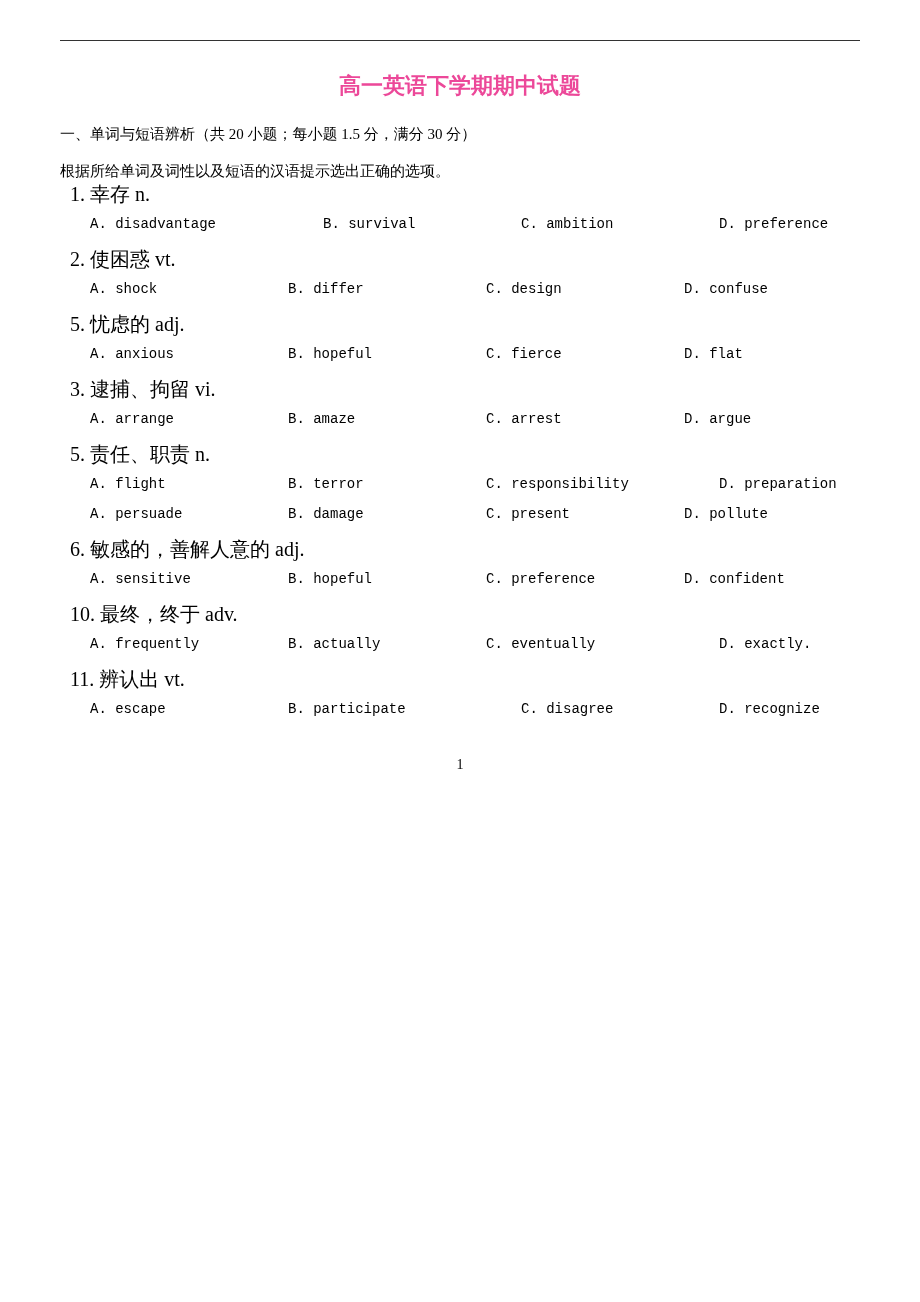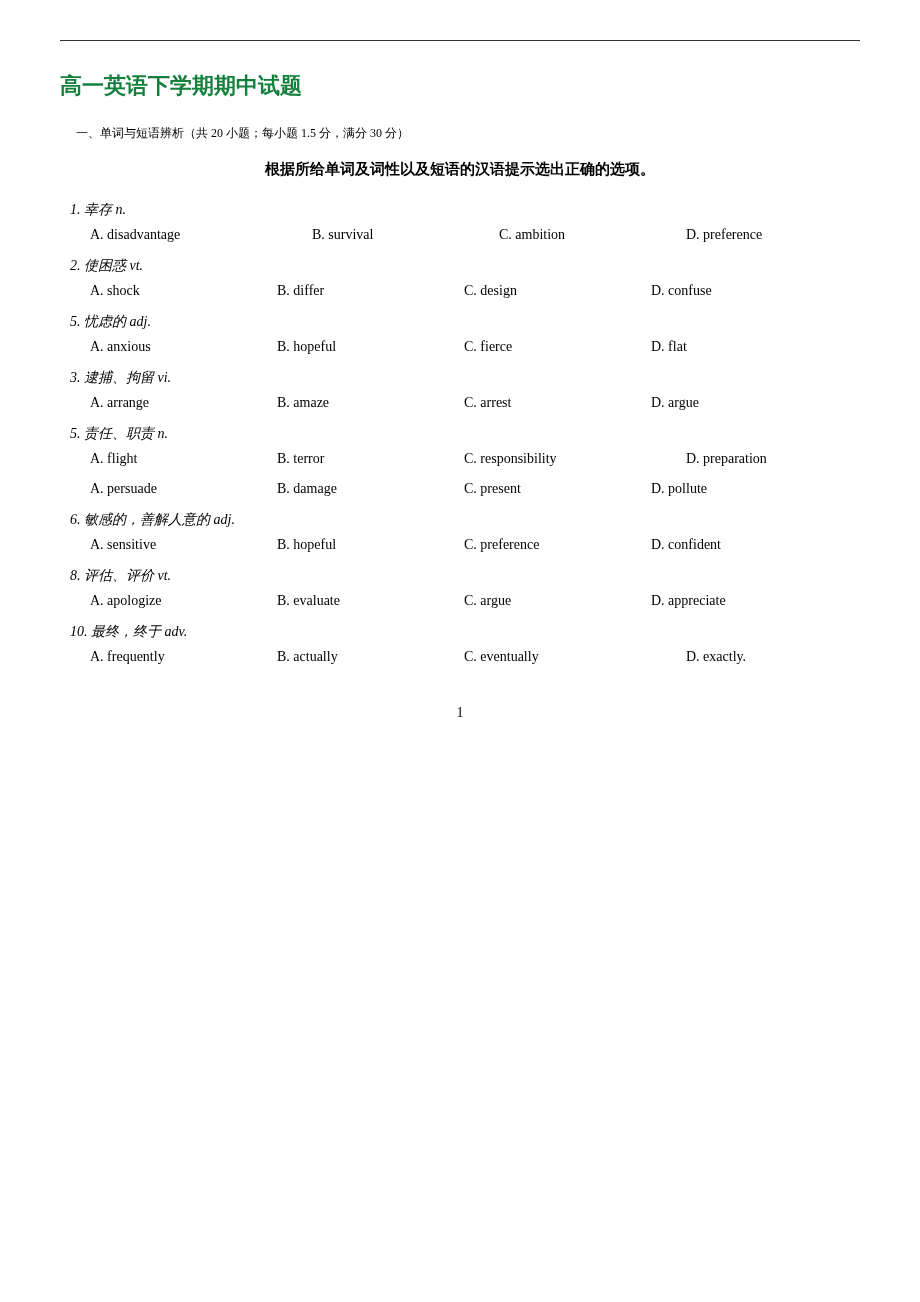--- a/index.html
+++ b/index.html
@@ -17,60 +17,56 @@
       min-height: 1302px;
       padding: 40px 60px 60px 60px;
     }
 
     .top-line {
       border-top: 1.5px solid #333;
       margin-bottom: 30px;
     }
 
     .page-title {
-      text-align: left;
+      text-align: center;
       font-size: 22px;
       font-weight: bold;
-      color: #15803d;
+      color: #ec4899;
       margin-bottom: 24px;
       font-family: "SimHei", "黑体", sans-serif;
     }
 
     .section-header {
-      font-size: 12px;
+      font-size: 15px;
       margin-bottom: 18px;
       font-family: "SimSun", "宋体", serif;
-      margin-left: 16px;
     }
 
     .instruction {
-      text-align: center;
       font-size: 15px;
-      font-weight: bold;
-      margin-bottom: 22px;
+      font-weight: normal;
     }
 
     .question-block {
       margin-bottom: 14px;
     }
 
     .question-stem {
       margin-bottom: 8px;
-      font-size: 14px;
+      font-size: 20px;
       padding-left: 10px;
-      font-style: italic;
     }
 
     .options-row {
       display: flex;
       flex-direction: row;
       padding-left: 30px;
-      gap: 2px;
+      gap: 13px;
       font-size: 14px;
-      font-family: Liberation Serif, serif;
+      font-family: Liberation Mono, monospace;
     }
 
     .option {
       min-width: 185px;
       display: inline-block;
     }
 
     .option-wide {
       min-width: 220px;
     }
@@ -149,32 +145,32 @@
     <div class="question-block">
       <div class="question-stem">6. 敏感的，善解人意的 adj.</div>
       <div class="options-row">
         <span class="option">A. sensitive</span>
         <span class="option">B. hopeful</span>
         <span class="option">C. preference</span>
         <span class="option">D. confident</span>
       </div>
     </div>
     <div class="question-block">
-      <div class="question-stem">8. 评估、评价 vt.</div>
-      <div class="options-row">
-        <span class="option">A. apologize</span>
-        <span class="option">B. evaluate</span>
-        <span class="option">C. argue</span>
-        <span class="option">D. appreciate</span>
-      </div>
-    </div>
-    <div class="question-block">
       <div class="question-stem">10. 最终，终于 adv.</div>
       <div class="options-row">
         <span class="option">A. frequently</span>
         <span class="option">B. actually</span>
         <span class="option option-wide">C. eventually</span>
         <span class="option">D. exactly.</span>
       </div>
     </div>
+    <div class="question-block">
+      <div class="question-stem">11. 辨认出 vt.</div>
+      <div class="options-row">
+        <span class="option">A. escape</span>
+        <span class="option option-wide">B. participate</span>
+        <span class="option">C. disagree</span>
+        <span class="option">D. recognize</span>
+      </div>
+    </div>
   </div>
 
 <div class="page-number">1</div>
 
 </body></html>

